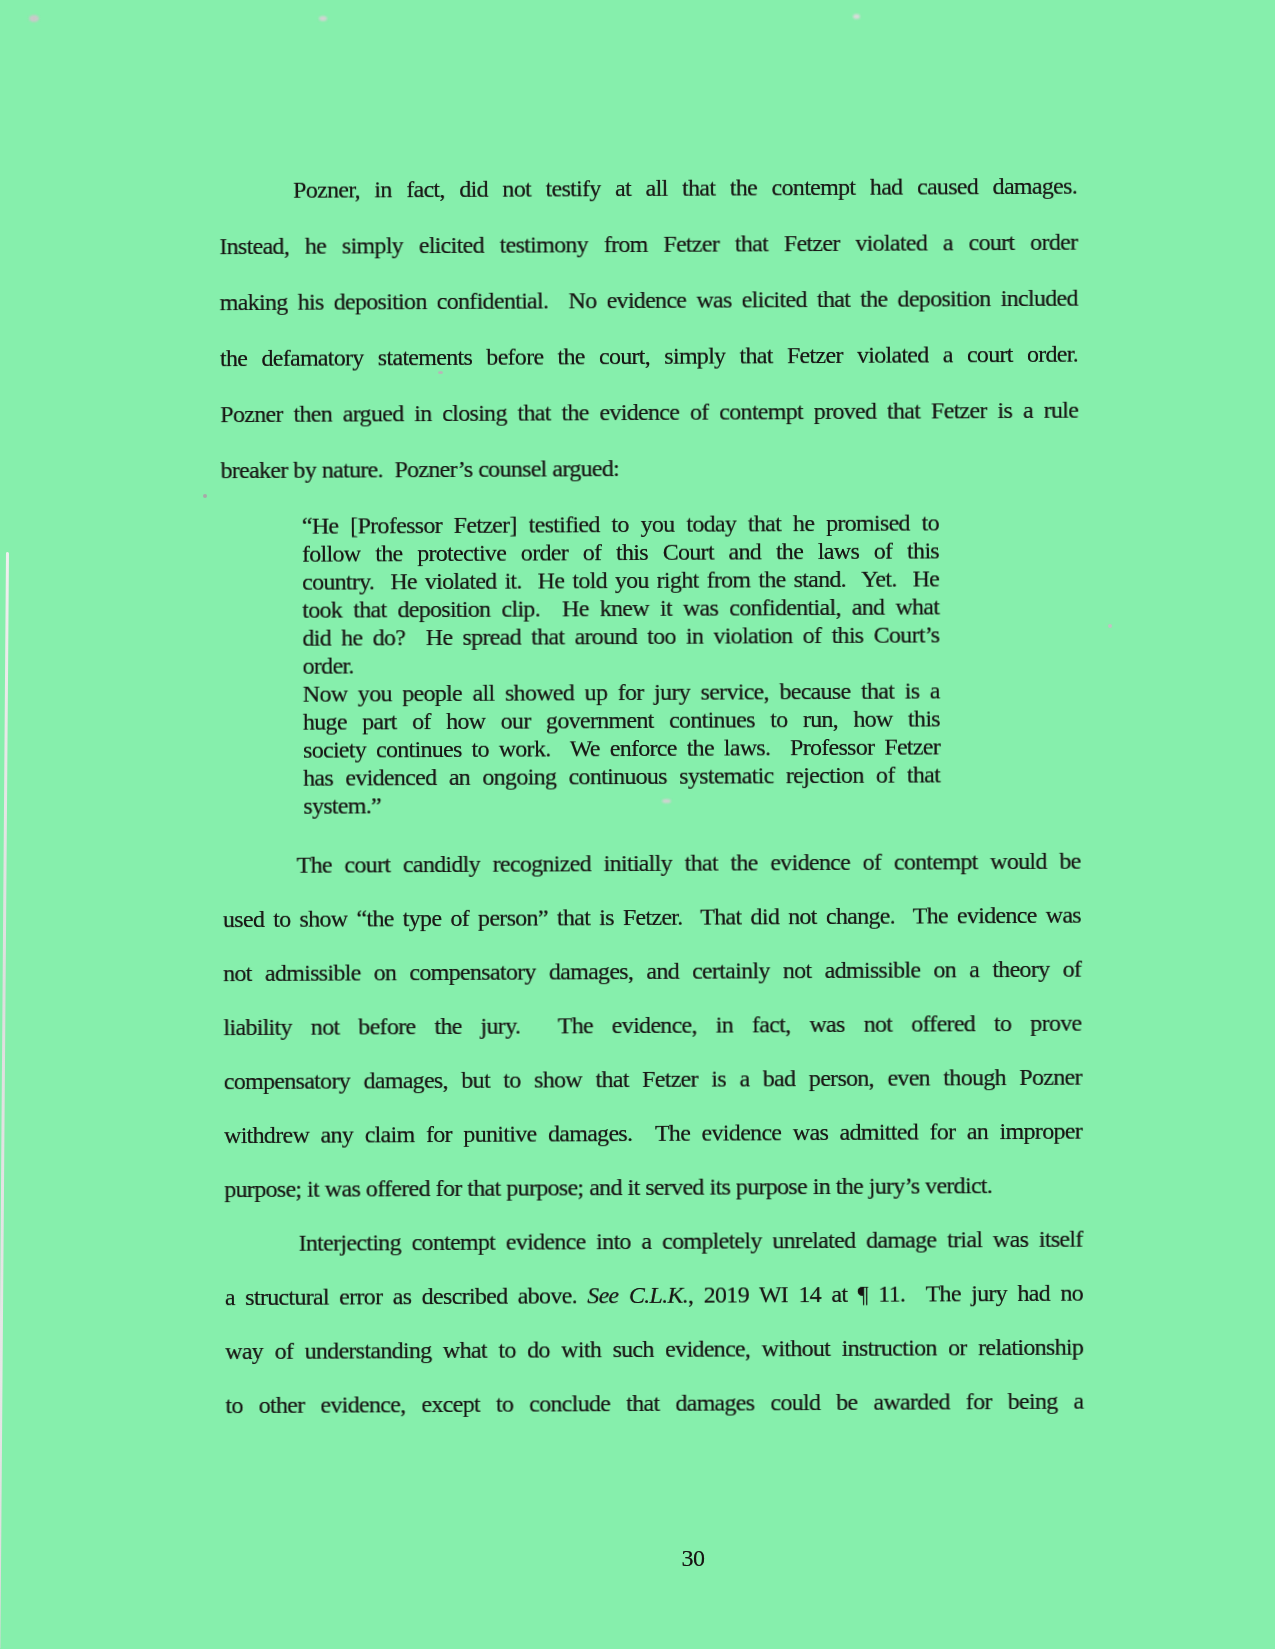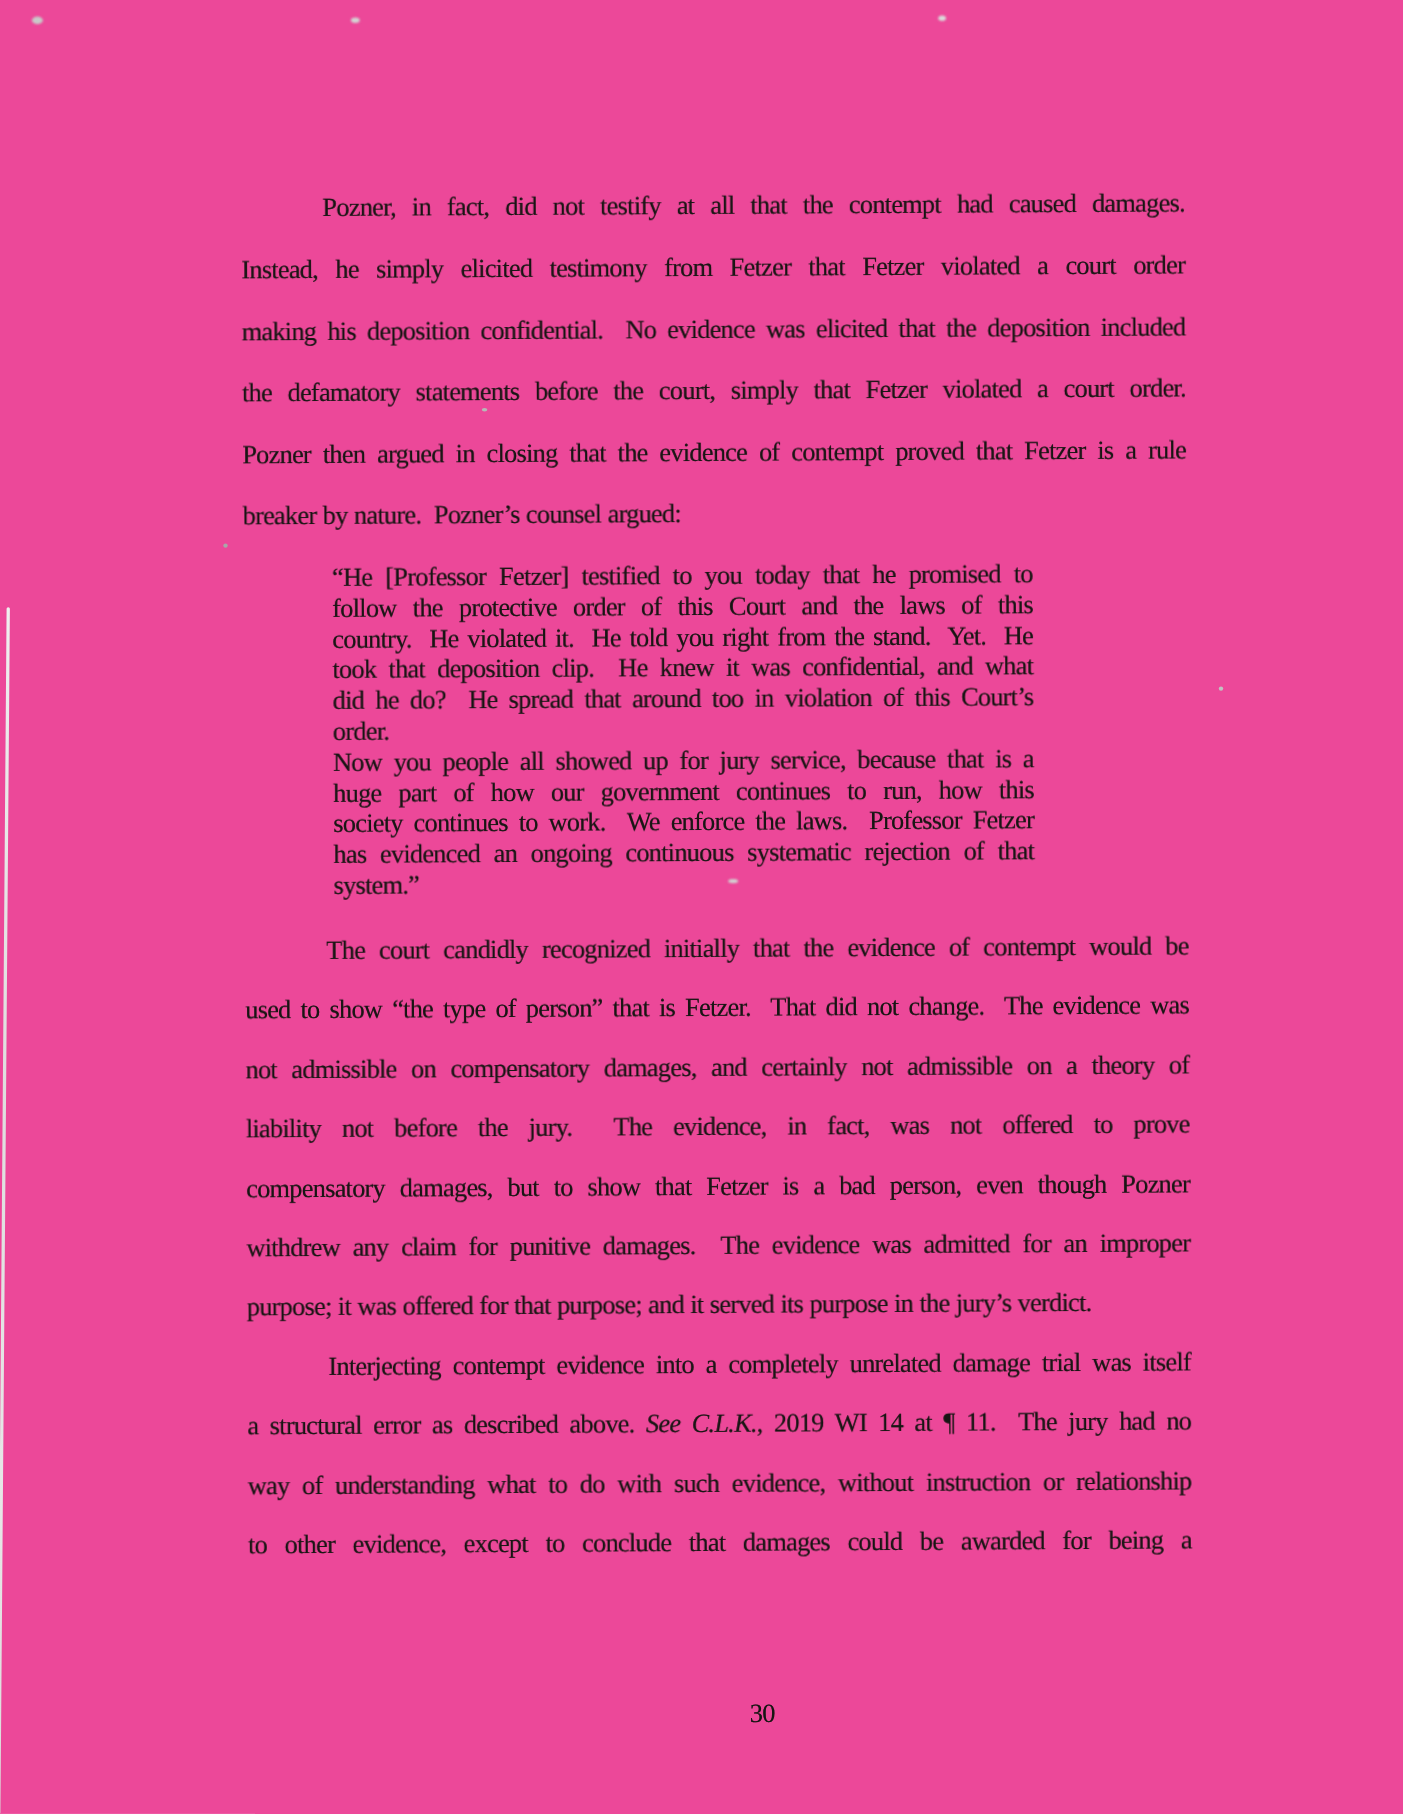--- a/index.html
+++ b/index.html
@@ -1,20 +1,20 @@
 <!DOCTYPE html>
 <html><head>
 <meta charset="utf-8">
 <style>
   html, body { margin: 0; padding: 0; background: #ffffff; }
   .page {
     position: relative;
     width: 1275px;
     height: 1649px;
-    background: #ec4899;
+    background: #86efac;
     overflow: hidden;
     font-family: "Liberation Serif", "DejaVu Serif", serif;
     color: #171513;
   }
   .text-layer {
     position: absolute;
     left: 0; top: 0; right: 0; bottom: 0;
     transform: rotate(-0.3deg);
     transform-origin: 50% 45%;
     filter: blur(0.2px);

